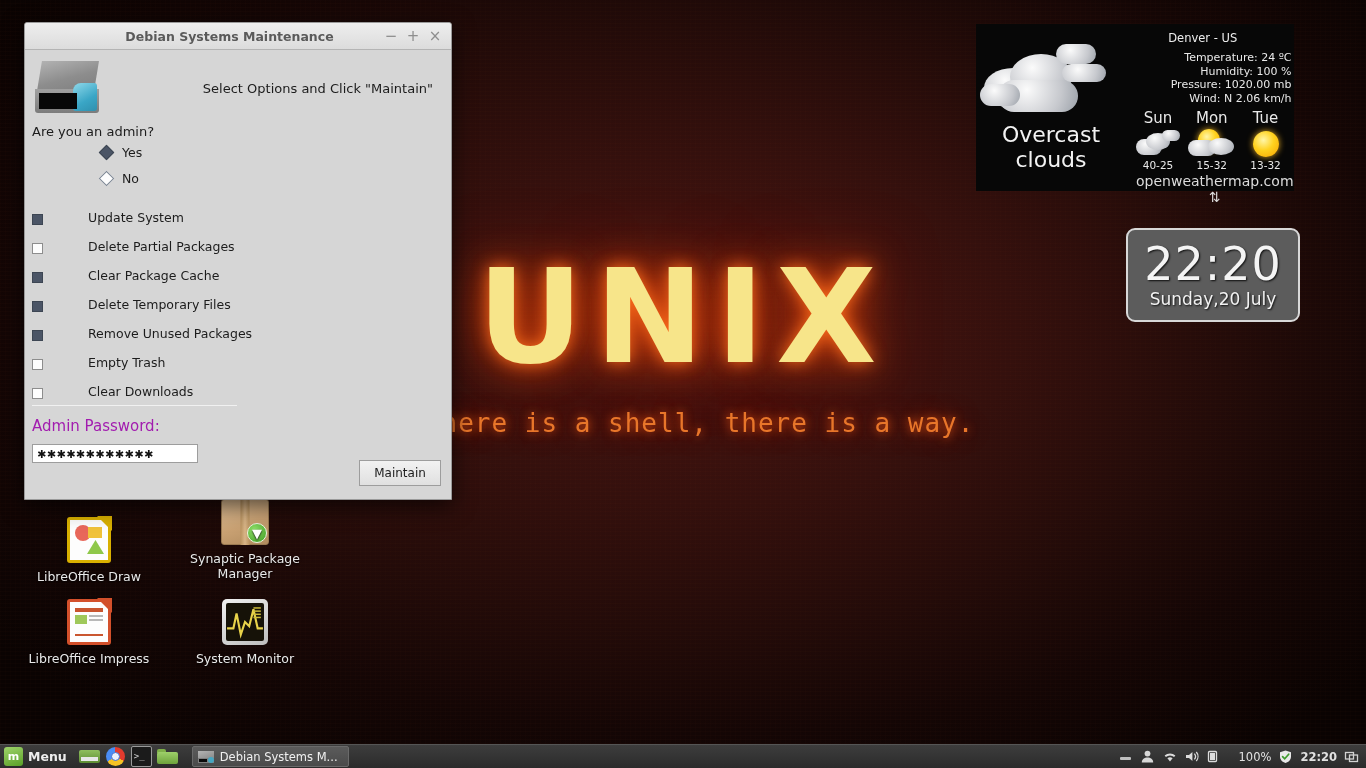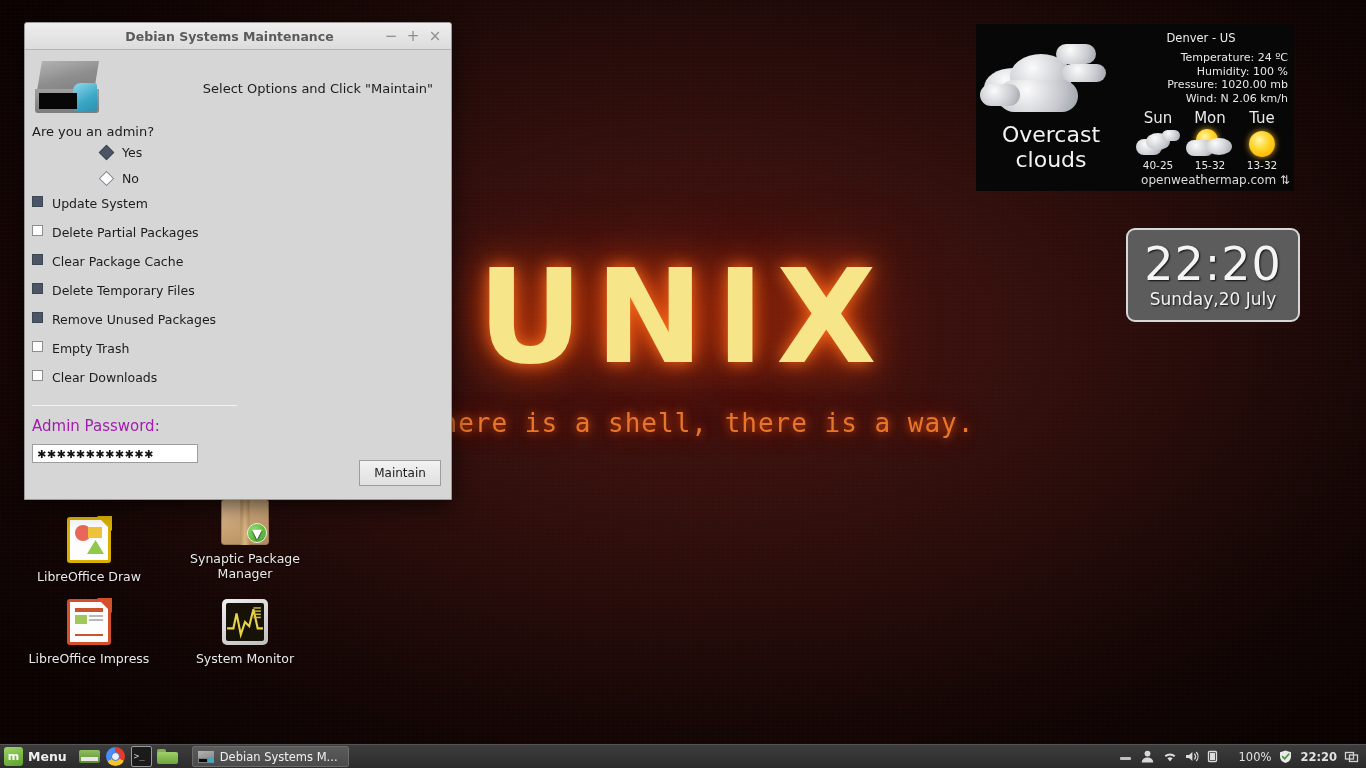--- a/index.html
+++ b/index.html
@@ -141,21 +141,21 @@
 
   .radio-row { display:flex; align-items:center; padding:6px 0 0 76px; }
   .diamond {
     width:11px; height:11px; transform:rotate(45deg); margin-right:10px;
     border:1px solid #7d8794;
   }
   .diamond.on { background:#4b5566; border-color:#3d4653; }
   .diamond.off { background:#fdfdfd; }
   .radio-row .lbl { font-size:12.5px; color:#1c1c1c; }
 
-  .cb-row { display:flex; align-items:flex-start; padding:0 0 0 7px; height:29px; }
+  .cb-row { display:flex; align-items:flex-end; padding:0 0 0 7px; height:29px;gap:36px; }
   .cbox {
     width:11px; height:11px; margin-right:9px; flex:0 0 auto;
   }
   .cbox.on { background:#4b5566; border:1px solid #3d4653; }
   .cbox.off { background:#fdfdfd; border:1px solid #8d8d8d; }
   .cb-row .lbl { font-size:12.5px; color:#1c1c1c; }
 
   #sep { margin:6px 0 0 7px; width:205px; height:1px; background:#a9a9a9;
          border-bottom:1px solid #f1f1f1; }
 
@@ -189,21 +189,21 @@
   #w-cloud { width:150px; height:80px; position:relative; }
   #w-cond { font-size:22px; line-height:25px; text-align:center; margin-top:4px; color:#f2f2f2; }
   #w-right { flex:1; padding:7px 20px 0 0; text-align:right; }
   #w-city { font-size:11.5px; color:#ededed; margin-bottom:6px; text-align:center; padding-right:14px; }
   .w-stat { font-size:11px; color:#e8e8e8; line-height:13.5px; padding-right:2px; }
   #w-days { display:flex; justify-content:space-between; margin-top:4px; padding:0 2px 0 6px; }
   .w-day { width:52px; text-align:center; }
   .w-dname { font-size:15px; color:#e9e9e9; }
   .w-dicon { height:30px; position:relative; margin:1px 0; }
   .w-drange { font-size:10.5px; color:#e9e9e9; }
-  #w-src { text-align:right; font-size:12px; color:#dcdcdc; margin-top:2px; padding-left:10px; }
+  #w-src { text-align:center; font-size:14px; color:#dcdcdc; margin-top:2px; padding-left:10px; }
 
   .cl { position:absolute; border-radius:50%; background:radial-gradient(circle at 36% 30%, #fbfbfb, #c6c8cd 62%, #9aa0a8); }
   .sun-d { position:absolute; border-radius:50%;
     background:radial-gradient(circle at 40% 35%, #fff6a8, #ffd21f 45%, #f6a100);
     box-shadow:0 0 6px rgba(255,190,40,.85); }
 
   
   #clock {
     position:absolute; left:1126px; top:228px; width:174px; height:94px;
     background:#5c5c5c; border:2px solid #d8d8d8; border-radius:9px;

